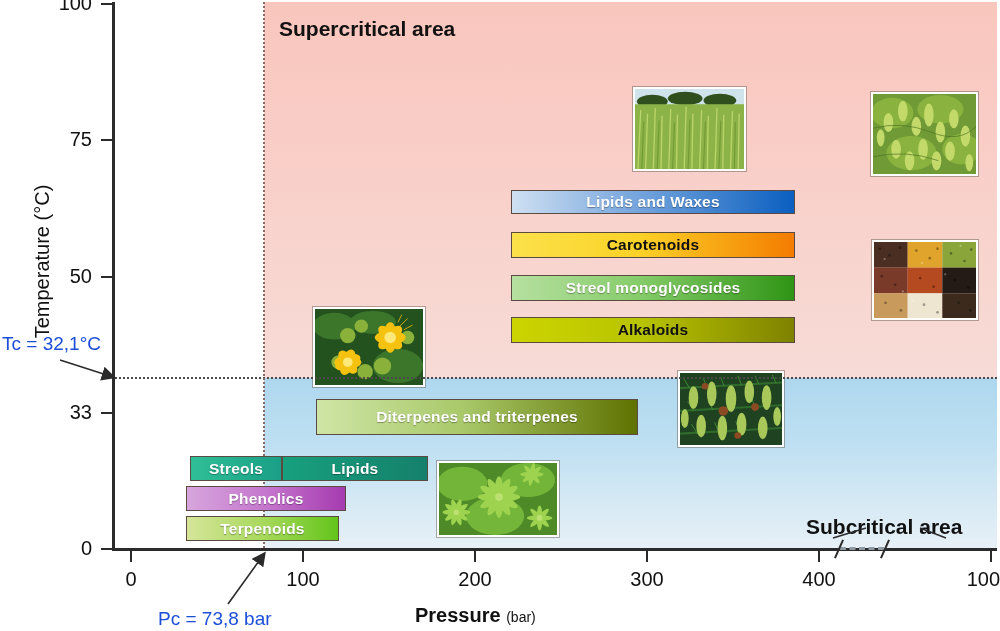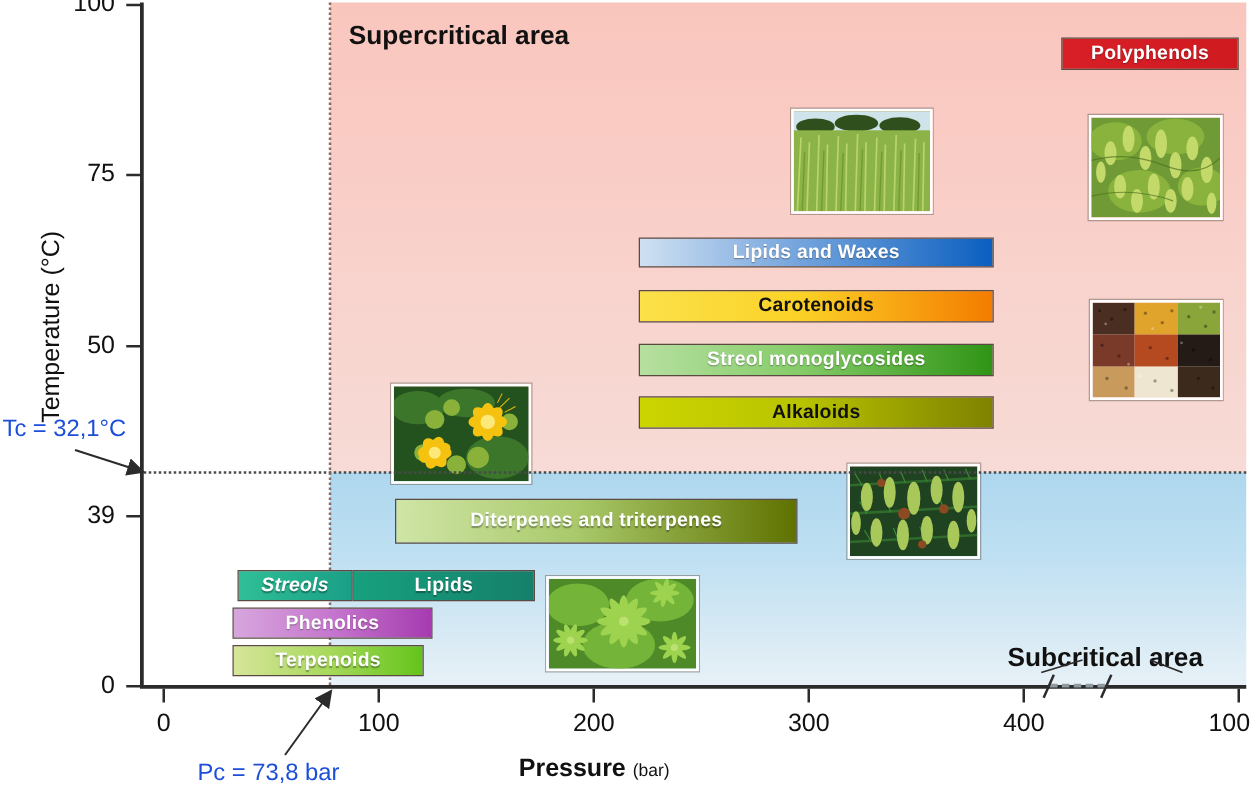--- a/index.html
+++ b/index.html
@@ -313,23 +313,20 @@
         <circle cx="62" cy="36" r="4"></circle>
           <circle cx="18" cy="52" r="3"></circle>
           <circle cx="104" cy="58" r="3"></circle>
       </g>
     </svg>
   </div>
 
   <div id="tc-line"></div>
   <div id="pc-line"></div>
 
-  <div class="bar light" style="left:849px;top:30px;width:142px;height:26px;background:linear-gradient(to right,#d81f27,#cf1a20);">
-    <span>Polyphenols</span>
-  </div>
 
   <div class="bar light" style="left:511px;top:190px;width:284px;height:24px;background:linear-gradient(to right,#cfe0f2,#7aa8de 42%,#0b5fc0);">
     <span>Lipids and Waxes</span>
   </div>
 
   <div class="bar dark" style="left:511px;top:232px;width:284px;height:26px;background:linear-gradient(to right,#fbe14a,#fbd227 45%,#f47c00);">
     <span>Carotenoids</span>
   </div>
 
   <div class="bar light" style="left:511px;top:275px;width:284px;height:26px;background:linear-gradient(to right,#b6e0a0,#86cc6a 45%,#2f9415);">
@@ -337,21 +334,21 @@
   </div>
 
   <div class="bar dark" style="left:511px;top:317px;width:284px;height:26px;background:linear-gradient(to right,#ccd400,#b9c400 45%,#7e8200);">
     <span>Alkaloids</span>
   </div>
 
   <div class="bar light" style="left:316px;top:399px;width:322px;height:36px;background:linear-gradient(to right,#cfe5a6,#a9c96a 45%,#5f7200);">
     <span>Diterpenes and triterpenes</span>
   </div>
 
-  <div class="bar light" style="left:190px;top:456px;width:92px;height:25px;background:linear-gradient(to right,#2fbf97,#1a9f86);font-style:italic;">
+  <div class="bar light" style="left:190px;top:456px;width:92px;height:25px;background:linear-gradient(to right,#2fbf97,#1a9f86);">
     <span>Streols</span>
   </div>
 
   <div class="bar light" style="left:186px;top:486px;width:160px;height:25px;background:linear-gradient(to right,#d7a6dd,#c576cd 50%,#a63bb0);">
     <span>Phenolics</span>
   </div>
 
   <div class="bar light" style="left:282px;top:456px;width:146px;height:25px;background:linear-gradient(to right,#17a07e,#15806b);">
     <span>Lipids</span>
   </div>
@@ -368,21 +365,21 @@
 
   <div class="ytick" style="top:3px;"></div>
   <div class="ytick" style="top:139px;"></div>
   <div class="ytick" style="top:276px;"></div>
   <div class="ytick" style="top:412px;"></div>
   <div class="ytick" style="top:548px;"></div>
 
   <div class="ylabel-t" style="left:22px;top:-8px;">100</div>
   <div class="ylabel-t" style="left:22px;top:128px;">75</div>
   <div class="ylabel-t" style="left:22px;top:265px;">50</div>
-  <div class="ylabel-t" style="left:22px;top:401px;">39</div>
+  <div class="ylabel-t" style="left:22px;top:401px;">33</div>
   <div class="ylabel-t" style="left:22px;top:537px;">0</div>
 
   <div class="xtick" style="left:130px;"></div>
   <div class="xtick" style="left:302px;"></div>
   <div class="xtick" style="left:474px;"></div>
   <div class="xtick" style="left:646px;"></div>
   <div class="xtick" style="left:818px;"></div>
   <div class="xtick" style="left:990px;"></div>
 
   <div class="xlabel-t" style="left:86px;top:568px;">0</div>

